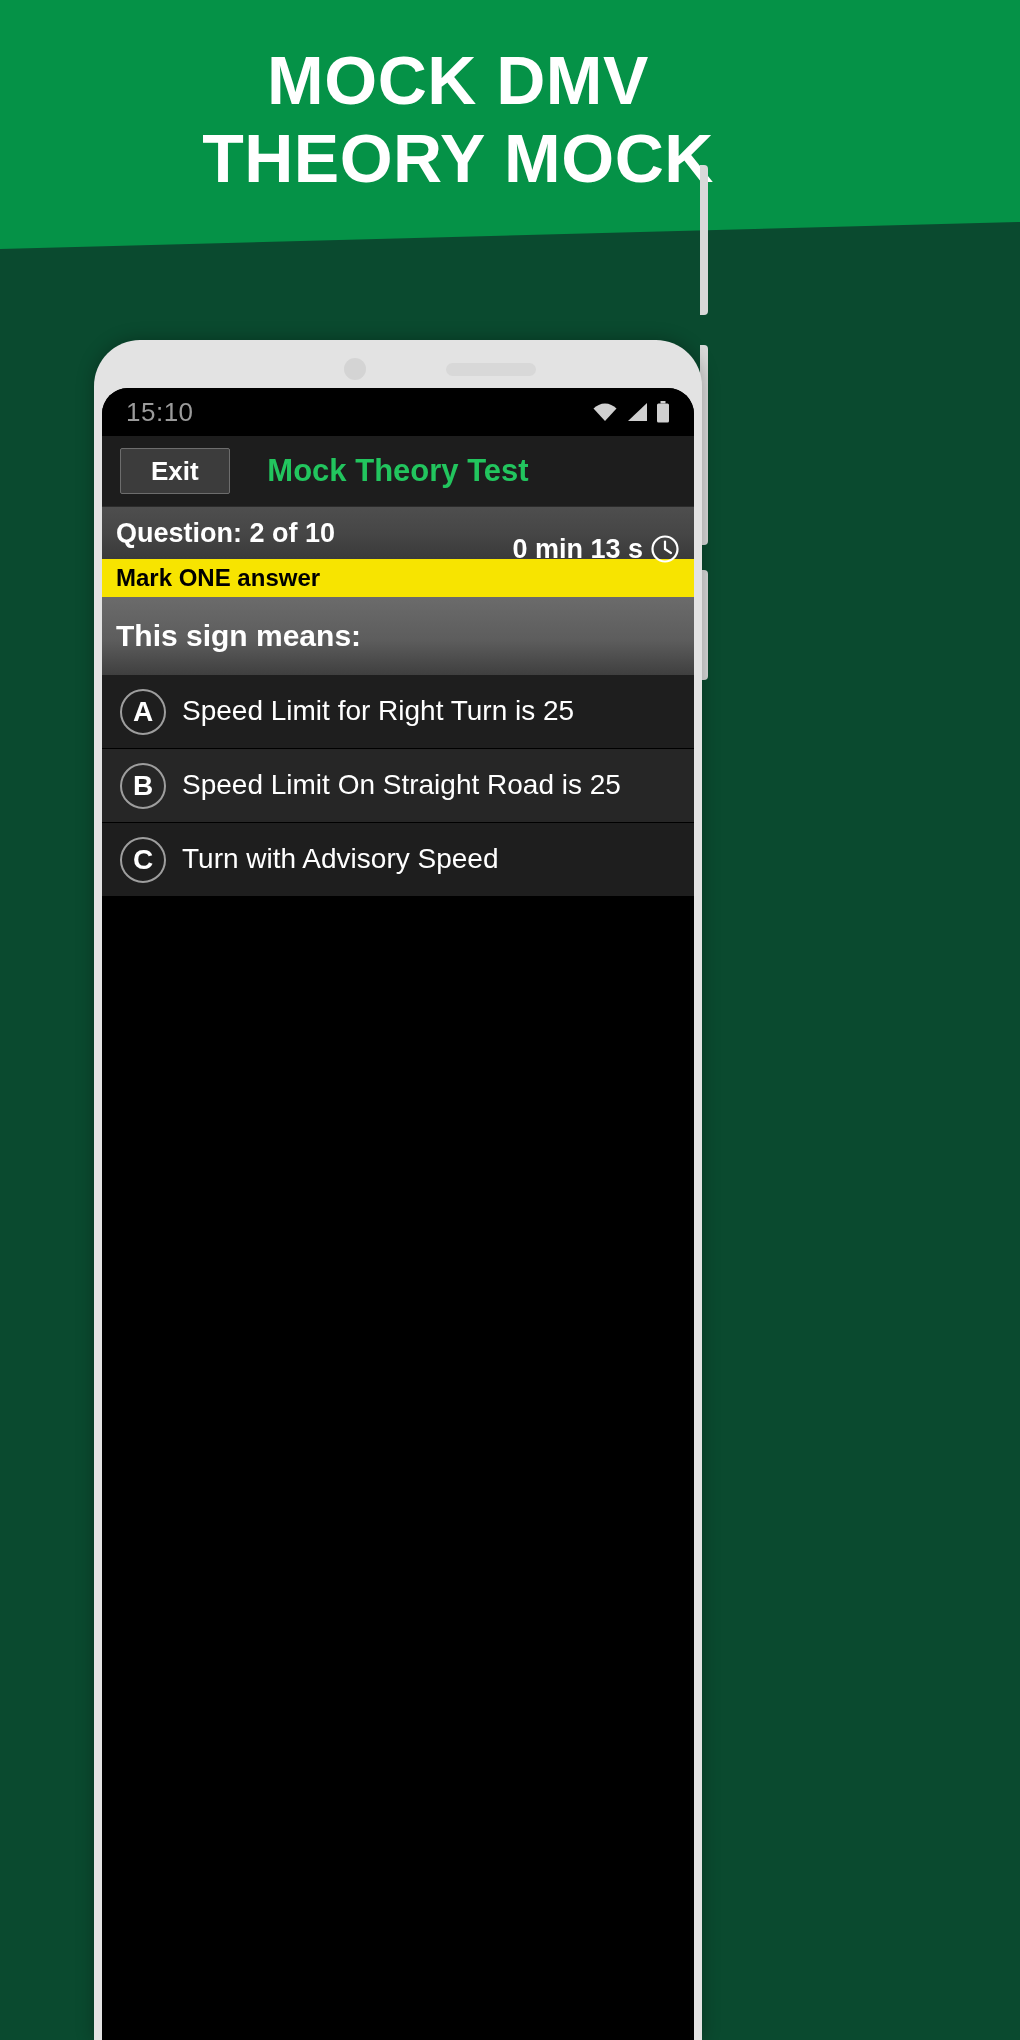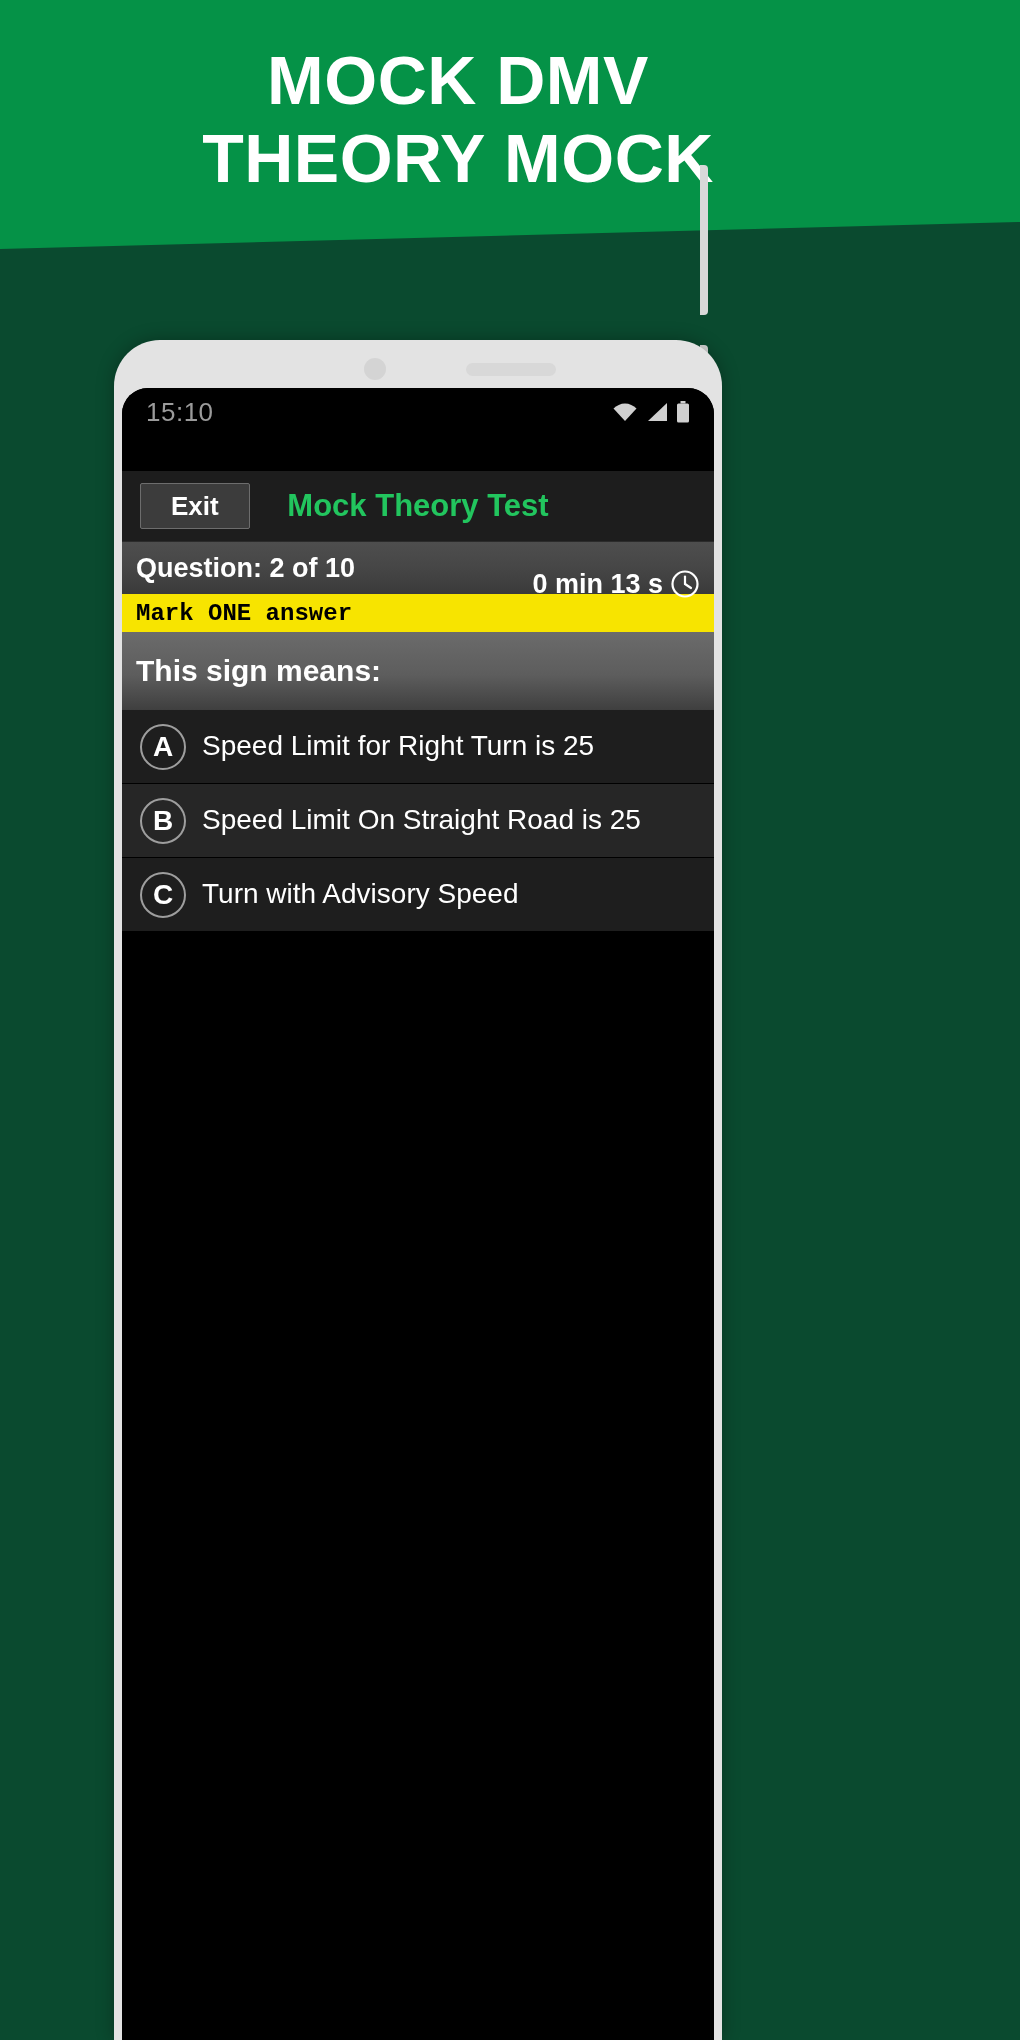--- a/index.html
+++ b/index.html
@@ -27,21 +27,21 @@
   #hero-title .ln{ display:block; }
 
   
   #page-bg{
     position:absolute; left:0; top:0; width:1020px; height:2040px;
     background:#0a4a2f; z-index:1;
   }
 
   
   #phone-frame{
-    position:absolute; left:114px; top:340px;
+    position:absolute; left:94px; top:340px;
     width:608px; height:1700px;
     background:#e3e3e3;
     border-top-left-radius:46px;
     border-top-right-radius:46px;
     z-index:5;
     box-shadow:0 0 18px rgba(0,0,0,.30);
   }
   #phone-camera{
     position:absolute; left:250px; top:18px;
     width:22px; height:22px; border-radius:50%;
@@ -94,21 +94,20 @@
   #status-icons{
     margin-left:auto; display:flex; align-items:center; gap:7px;
   }
   .sb-ico{ display:block; }
 
   
   #app-header{
     height:70px; background:#1d1d1d;
     display:flex; align-items:center; padding:0 18px;
     position:relative;
-    margin-top:35px;
   }
   #exit-button{
     background:#3c3c3c; border:1px solid #6d6d6d;
     color:#ffffff; font-size:26px; font-weight:bold;
     padding:9px 30px; border-radius:2px;
     line-height:1;
   }
   #header-title{
     position:absolute; left:0; right:0; top:0; height:70px;
     display:flex; align-items:center; justify-content:center;
@@ -126,21 +125,21 @@
     border-top:1px solid #2b2b2b;
   }
   #qbar-left{ color:#ffffff; font-size:27px; font-weight:bold;text-align:center; }
   #qbar-right{ color:#ffffff; font-size:27px; font-weight:bold;
                display:flex; align-items:center; gap:7px;margin-top:32px; }
 
   
   #mark-strip{
     height:38px; background:#f7e400;
     display:flex; align-items:center; padding:0 14px;
-    color:#000000; font-size:24px; font-weight:bold;font-family:Liberation Mono, monospace;
+    color:#000000; font-size:24px; font-weight:bold;
   }
 
   
   #sign-area{
     height:452px; background:#000000;
     display:flex; align-items:center; justify-content:center;
     overflow:hidden;
   }
 
   

